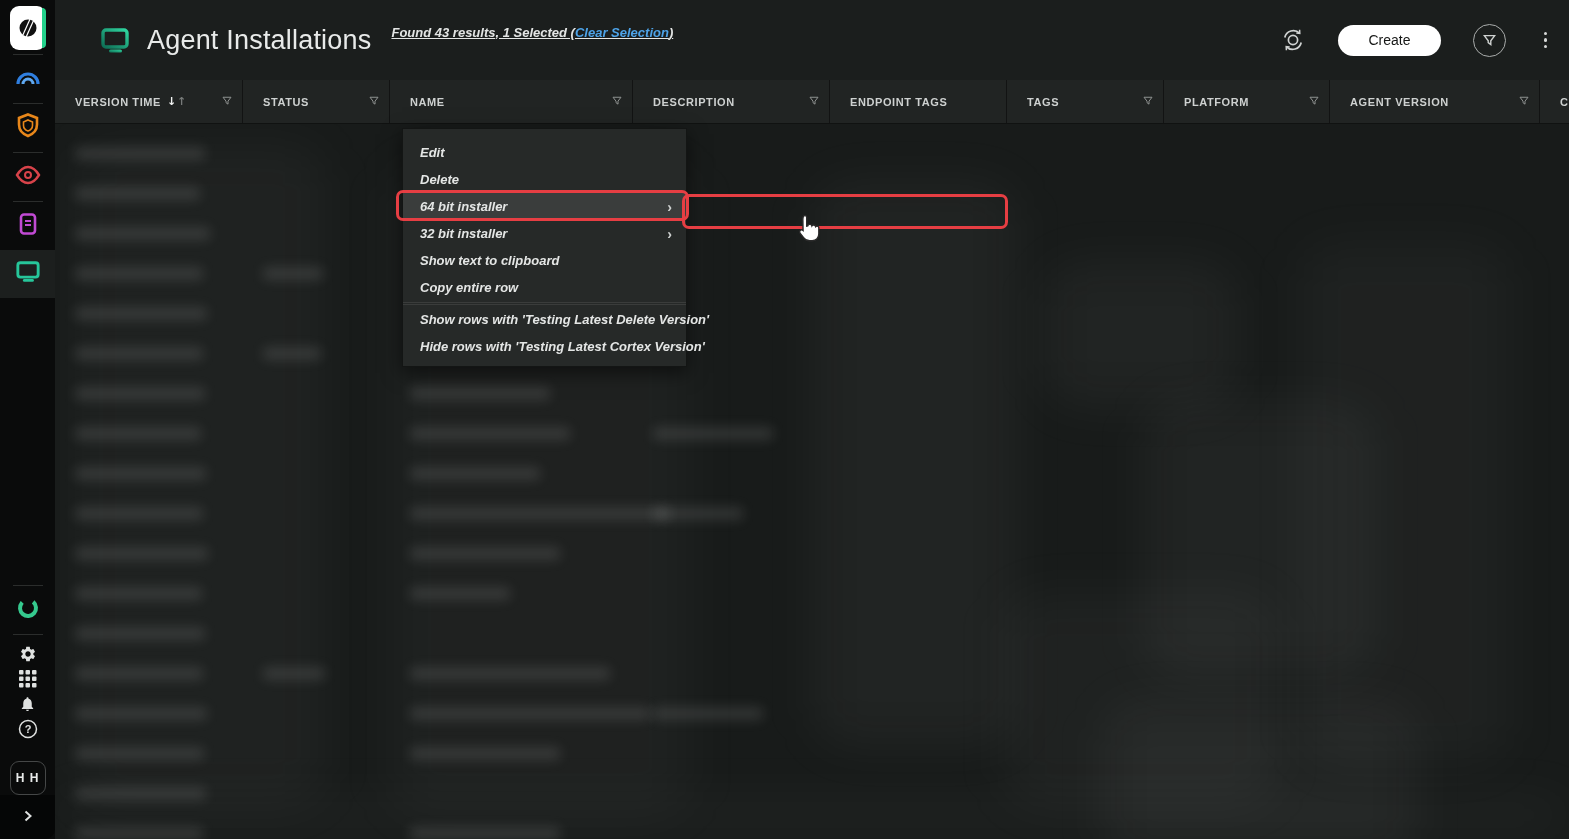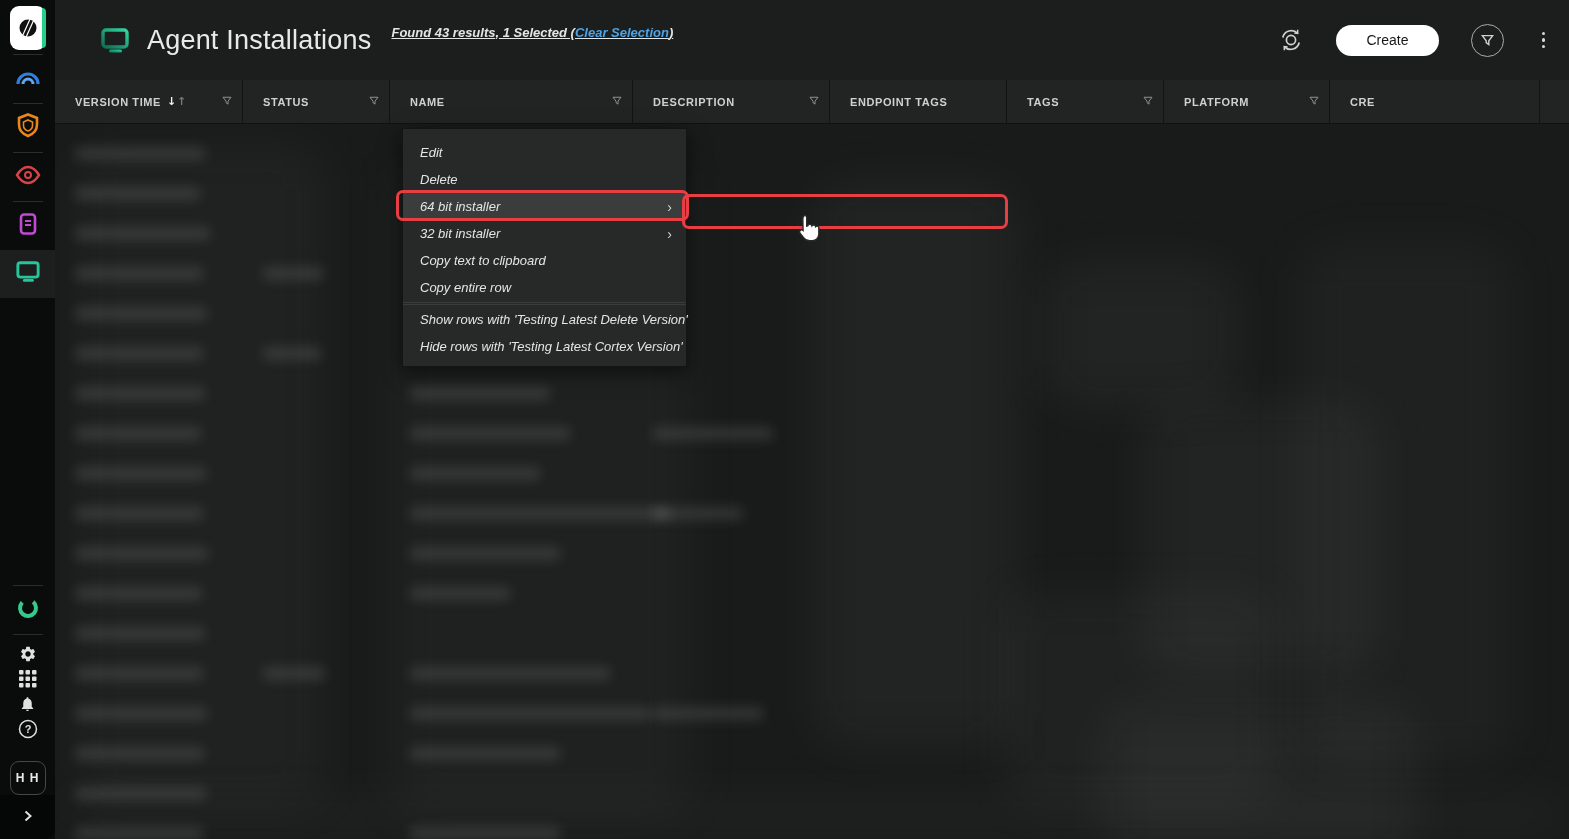--- a/index.html
+++ b/index.html
@@ -59,21 +59,21 @@
   
   .tbody { position:relative; flex:1; overflow:hidden; }
   .blob { position:absolute; border-radius:30px; filter:blur(26px); pointer-events:none; }
   .smudge { position:absolute; height:13px; border-radius:4px; background:rgba(203,208,206,.14);
     filter:blur(6px); pointer-events:none; }
 
   
   .menu { position:absolute; left:402px; top:128px; width:285px; background:#262928;
     border:1px solid #131514; box-shadow:0 6px 18px rgba(0,0,0,.55); padding:10px 0 6px 0; z-index:20; }
   .menu-item { height:27px; display:flex; align-items:center; padding:0 14px 0 17px; color:#e4e6e5;
-    font-size:13px; font-style:italic; font-weight:400; white-space:nowrap; cursor:pointer; }
+    font-size:13px; font-style:italic; font-weight:700; white-space:nowrap; cursor:pointer; }
   .menu-item .flex { flex:1; }
   .menu-item.hl { background:#3a3d3c; }
   .menu-chev { color:#cfd2d1; font-size:14px; font-style:normal; margin-left:8px; }
   .menu-div { height:1px; background:#3a3c3b; margin:1px 0; }
 
   
   .submenu { position:absolute; left:686px; top:198px; width:320px; background:#242726;
     border:1px solid #131514; box-shadow:0 6px 18px rgba(0,0,0,.55); padding:1px 0; z-index:21; }
   .submenu .menu-item { height:28px; }
   .submenu .menu-item.hl { background:#323534; }
@@ -263,20 +263,27 @@
         </div>
         <div class="col">
           <span>TAGS</span>
           <span class="flex"></span>
           <span class="funnel"><svg width="10" height="10" viewBox="0 0 12 12" fill="none" stroke="currentColor" stroke-width="1.2">
               <path d="M1.2 1.5 h9.6 L7.2 6.2 v3.6 L4.8 8 V6.2 Z"></path>
             </svg></span>
         </div>
         <div class="col">
           <span>PLATFORM</span>
+          <span class="flex"></span>
+          <span class="funnel"><svg width="10" height="10" viewBox="0 0 12 12" fill="none" stroke="currentColor" stroke-width="1.2">
+              <path d="M1.2 1.5 h9.6 L7.2 6.2 v3.6 L4.8 8 V6.2 Z"></path>
+            </svg></span>
+        </div>
+        <div class="col">
+          <span>AGENT VERSION</span>
           <span class="flex"></span>
           <span class="funnel"><svg width="10" height="10" viewBox="0 0 12 12" fill="none" stroke="currentColor" stroke-width="1.2">
               <path d="M1.2 1.5 h9.6 L7.2 6.2 v3.6 L4.8 8 V6.2 Z"></path>
             </svg></span>
         </div>
         <div class="col">
           <span>CRE</span>
           <span class="flex"></span>
         </div>
       </div>
@@ -344,21 +351,21 @@
         <span>64 bit installer</span>
         <span class="flex"></span>
         <span class="menu-chev">›</span>
       </div>
       <div class="menu-item">
         <span>32 bit installer</span>
         <span class="flex"></span>
         <span class="menu-chev">›</span>
       </div>
       <div class="menu-item">
-        <span>Copy text to clipboard</span>
+        <span>Show text to clipboard</span>
         <span class="flex"></span>
       </div>
       <div class="menu-item">
         <span>Copy entire row</span>
         <span class="flex"></span>
       </div>
       <div class="menu-div"></div>
       <div class="menu-div"></div>
       <div class="menu-item">
         <span>Show rows with 'Testing Latest Delete Version'</span>

